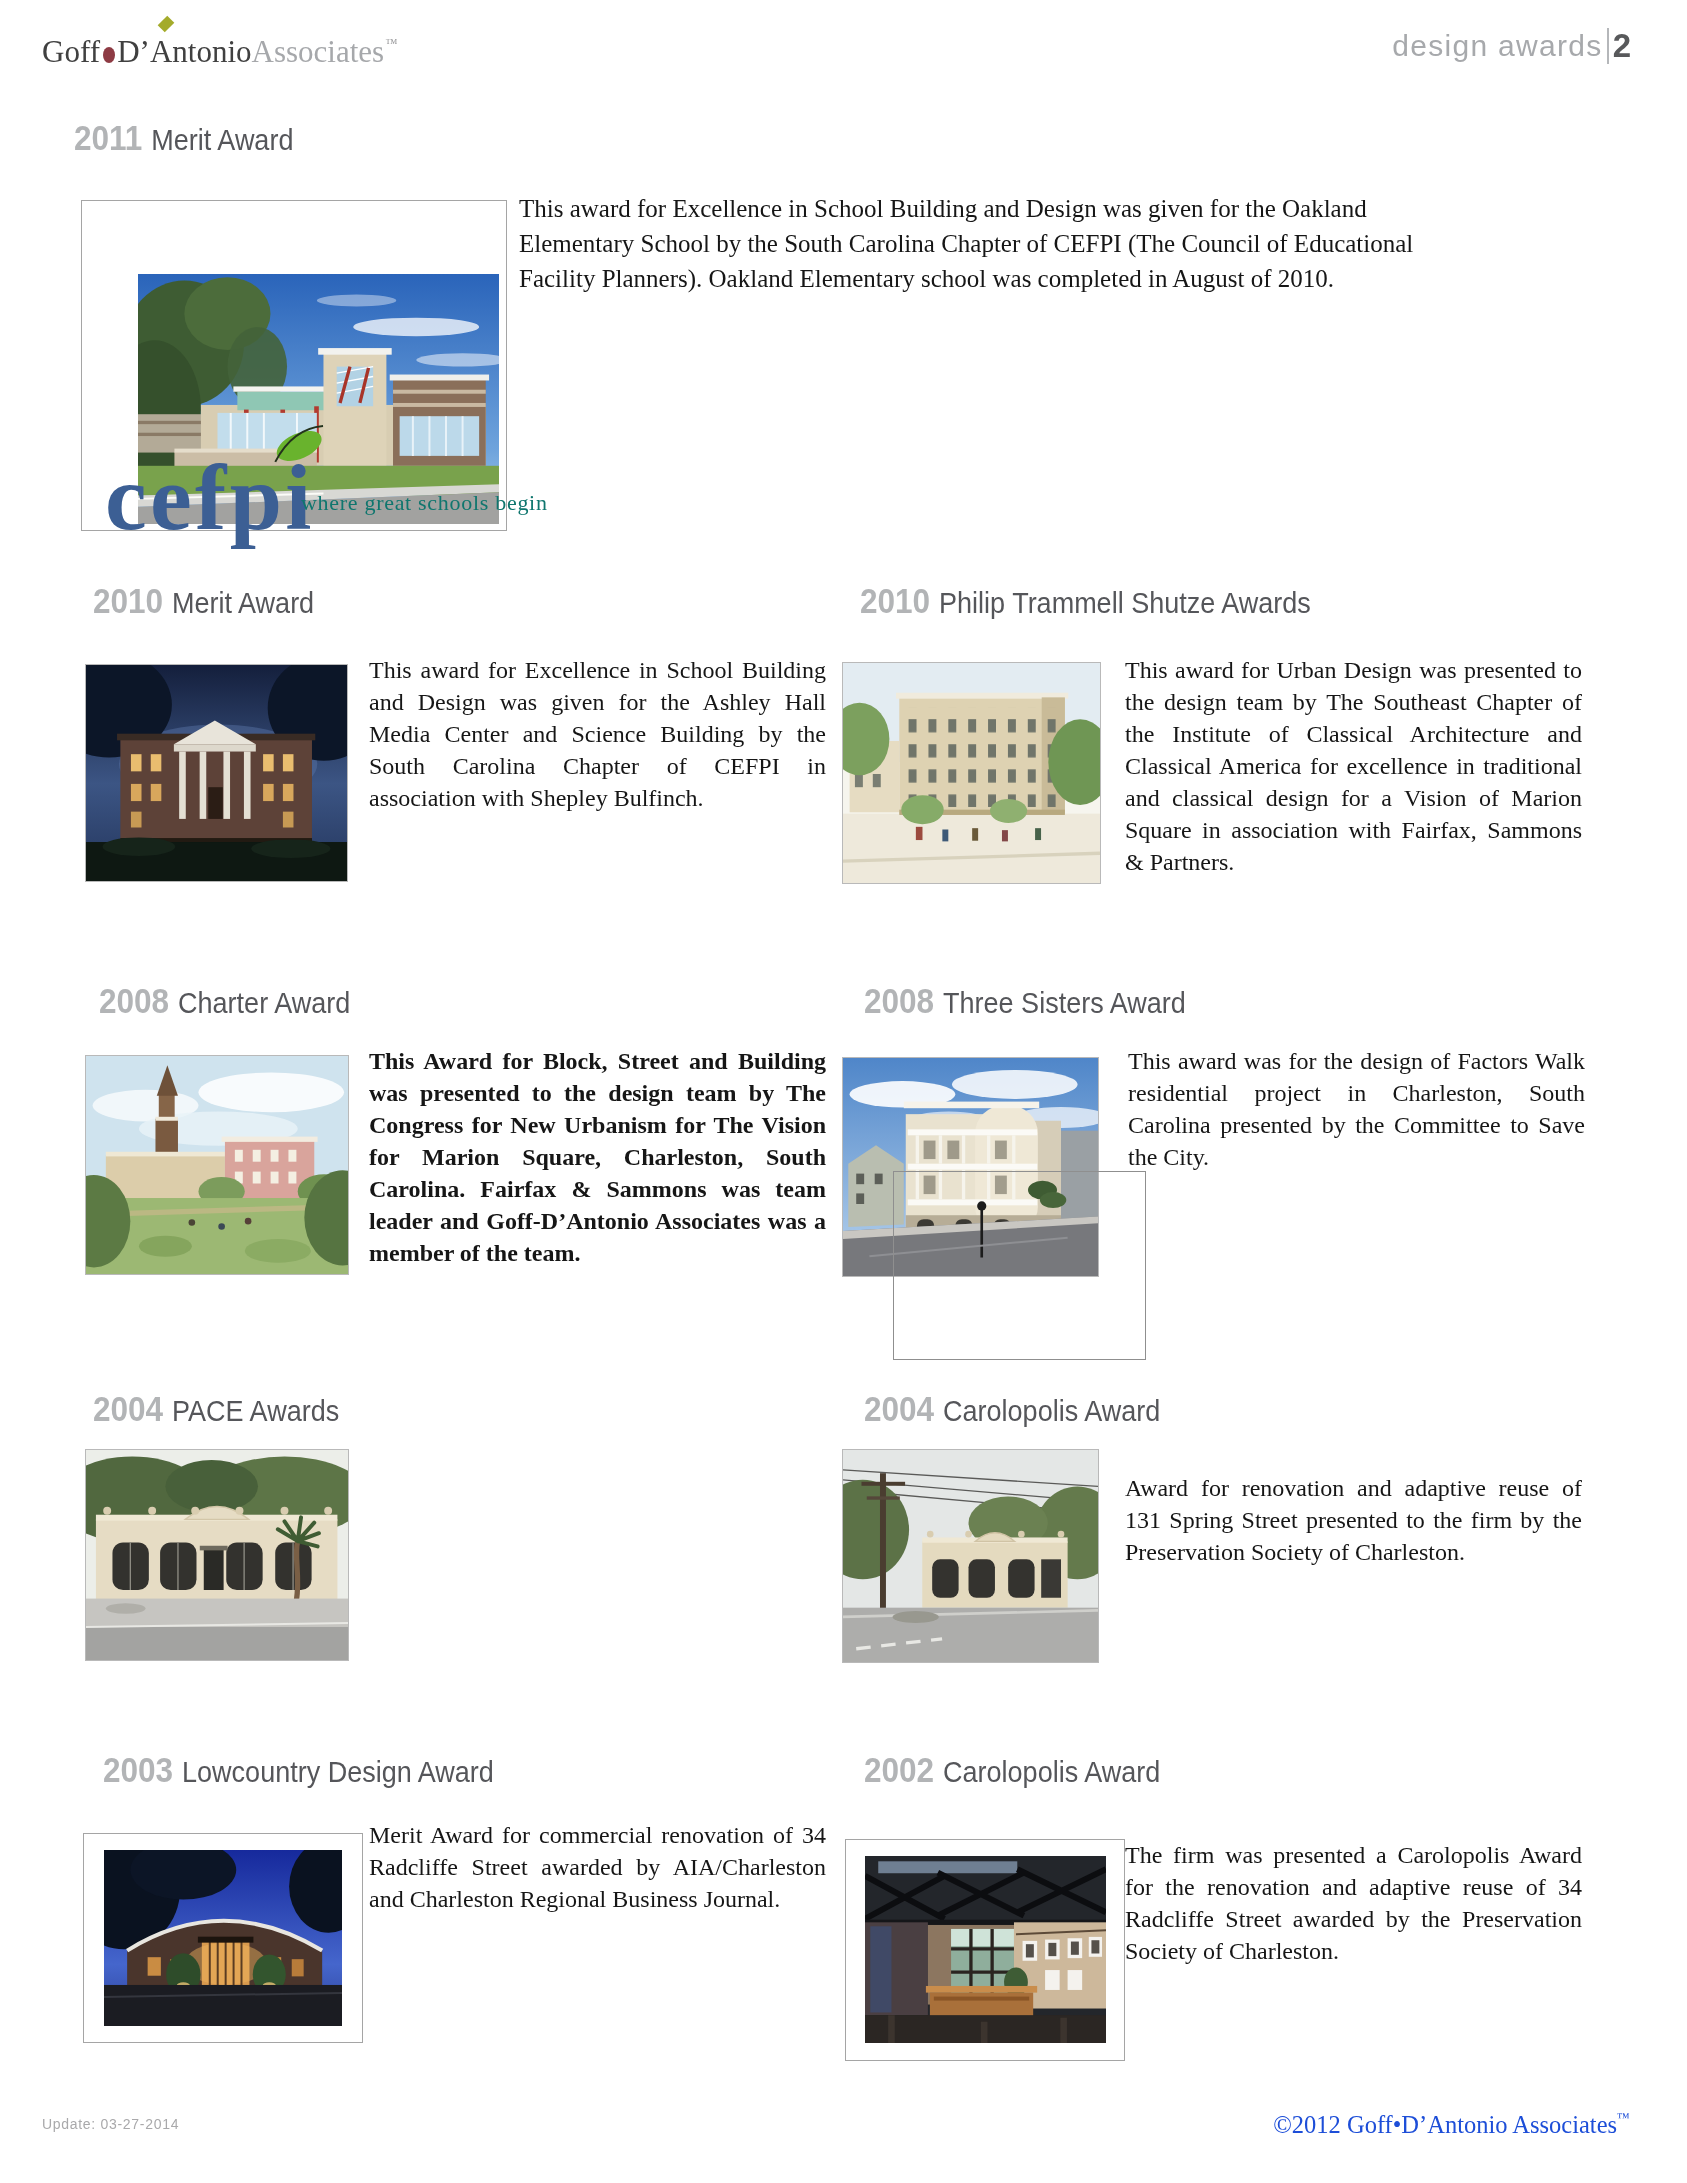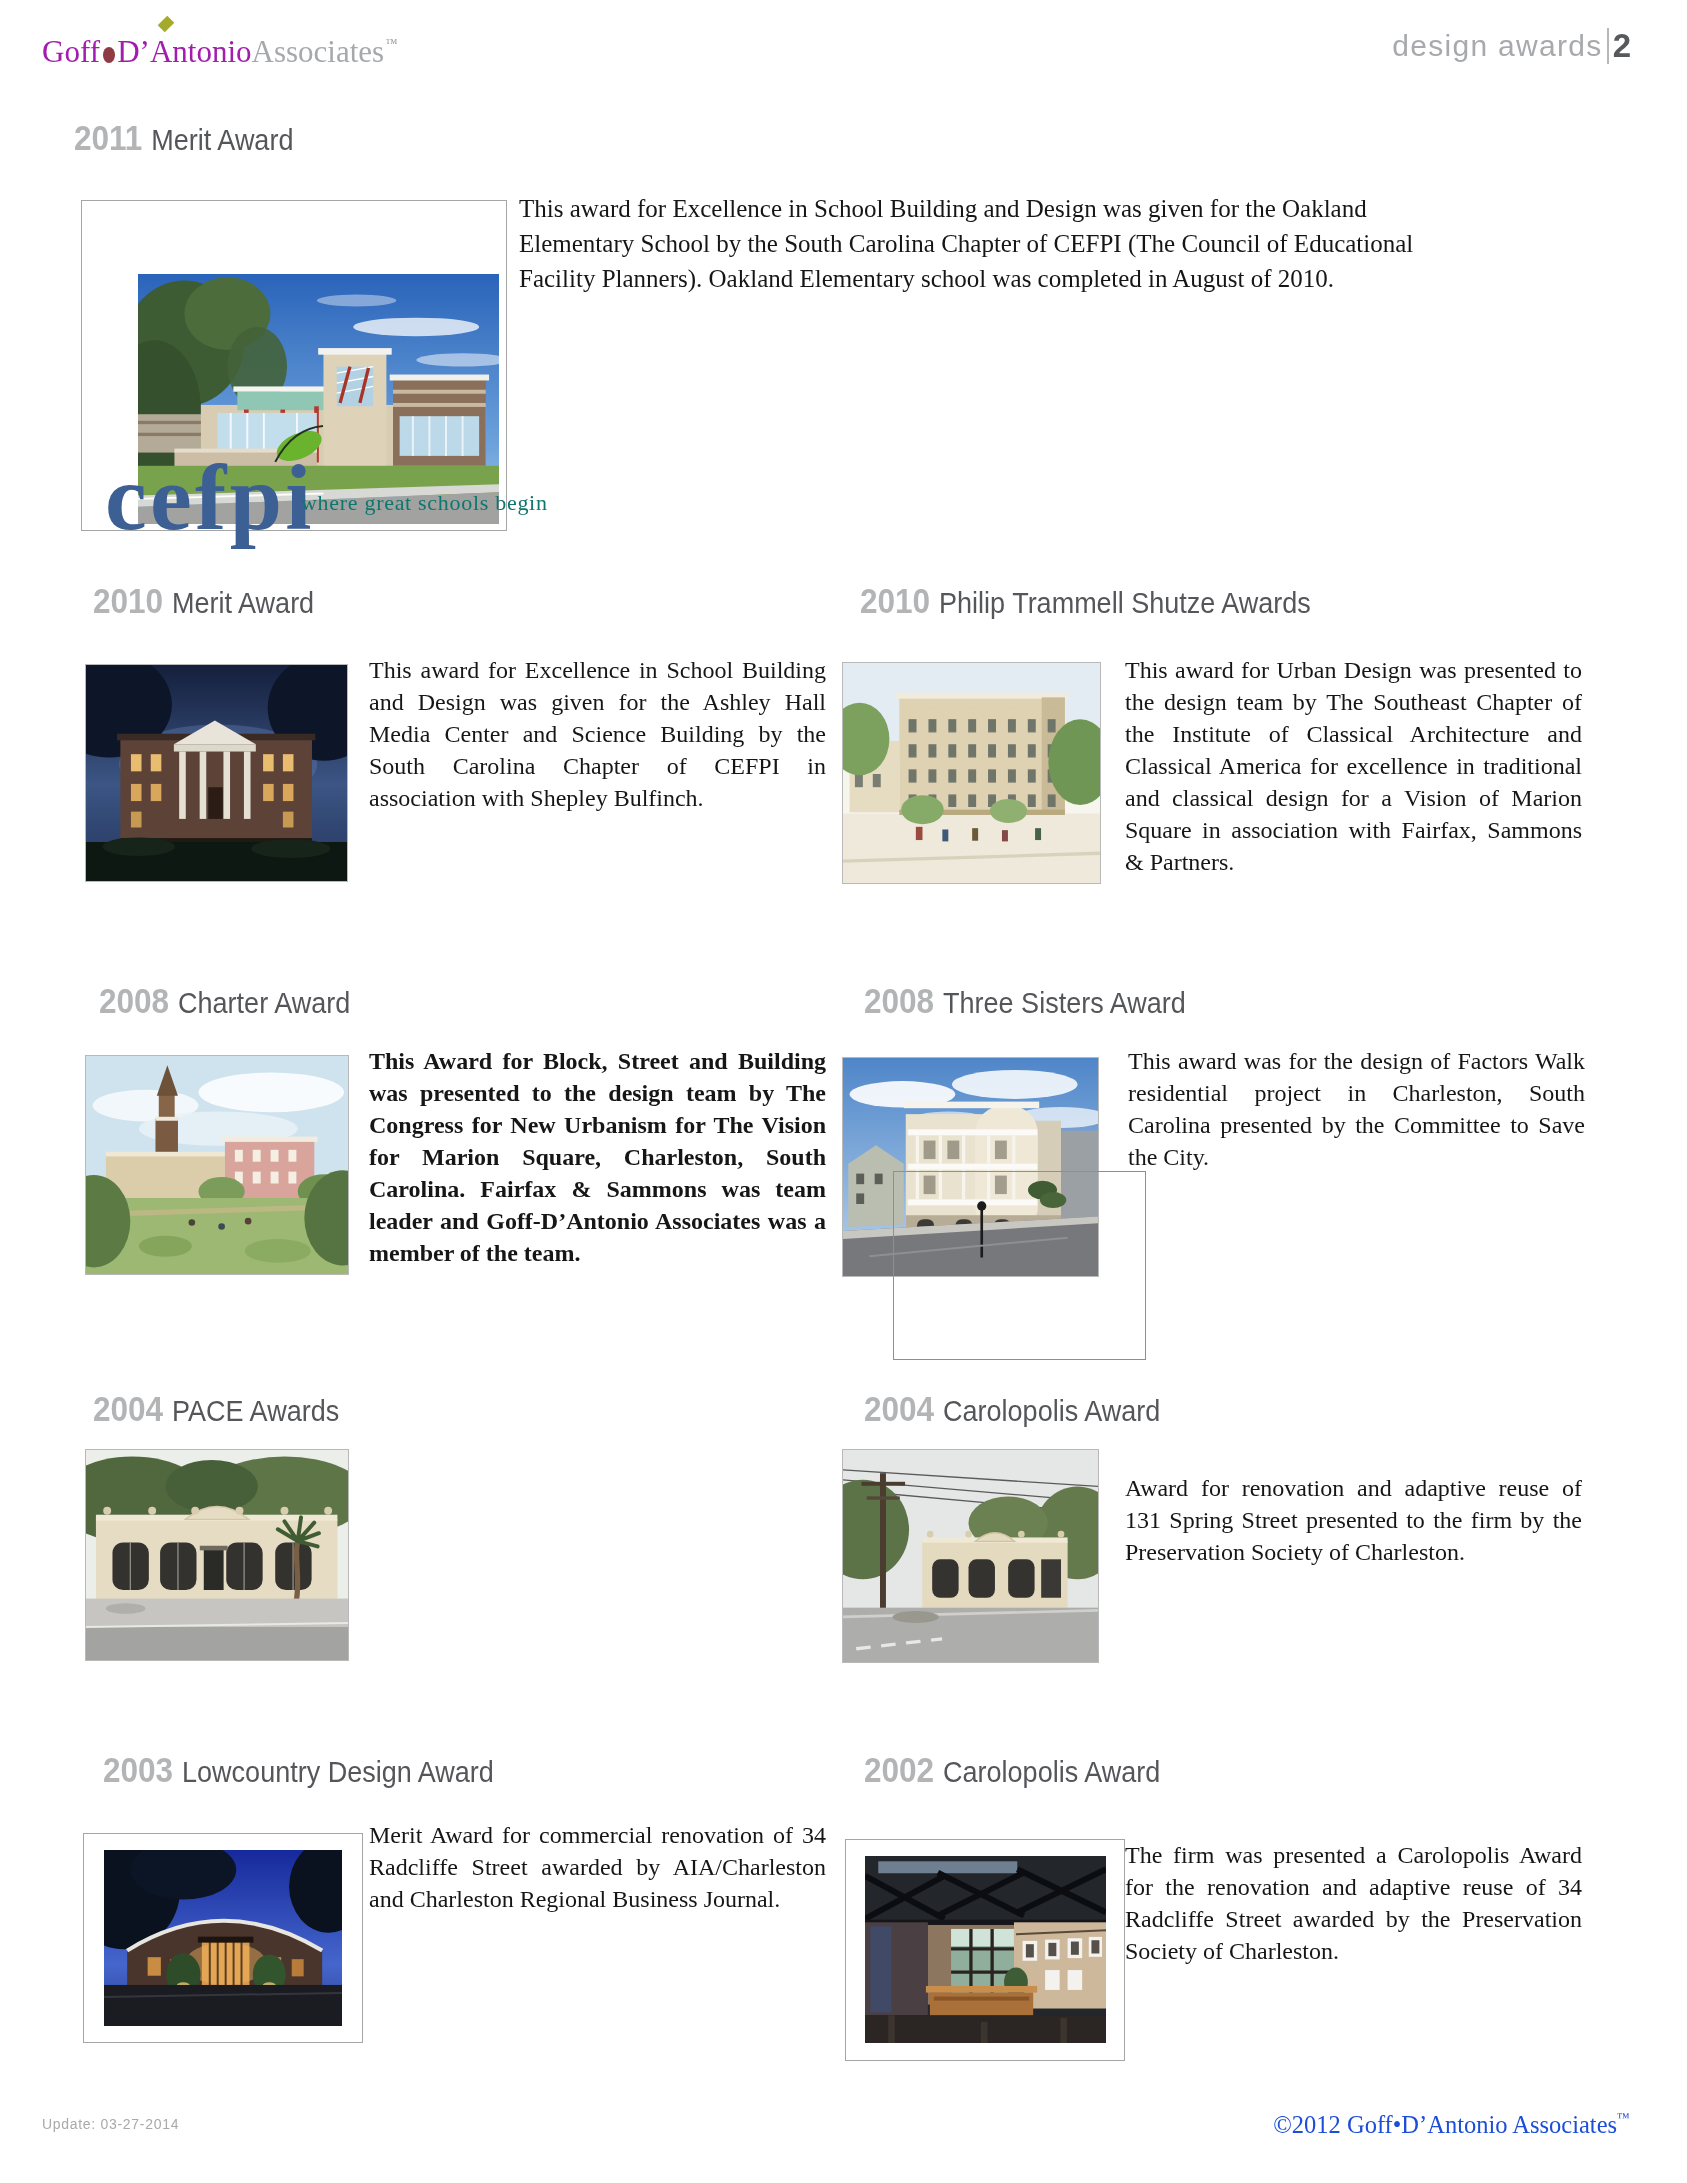--- a/index.html
+++ b/index.html
@@ -2,21 +2,21 @@
 <html style="font-size:10.6px"><head>
 <meta charset="utf-8">
 <style>
   html,body{margin:0;padding:0;background:#ffffff;}
   .page{position:relative;width:1687px;height:2183px;background:#fff;overflow:hidden;
         font-family:"Liberation Serif",serif;color:#141414;}
 
   
   .logo{position:absolute;left:42px;top:34px;font-family:"Liberation Serif",serif;
         font-size:31px;white-space:nowrap;letter-spacing:0;}
-  .logo .goff,.logo .dant{color:#a21caf;}
+  .logo .goff,.logo .dant{color:#404040;}
   .logo .assoc{color:#a6a8ab;}
   .logo .dot{display:inline-block;width:12px;height:16px;background:#8e3b44;border-radius:50%;
              margin:0 2.6px;vertical-align:-1.3px;}
   .logo .dwrap{position:relative;display:inline-block;}
   .logo .diamond{position:absolute;left:44px;top:-14.6px;width:10px;height:10px;background:#a4ab2b;
              transform:rotate(45deg) scaleY(1.35);}
   .logo .tm{font-size:12.6px;color:#9a9a9c;vertical-align:14.6px;margin-left:1.3px;}
 
   .page-info{position:absolute;right:56px;top:26.5px;font-family:"Liberation Sans",sans-serif;
              display:flex;align-items:center;gap:4px;}

